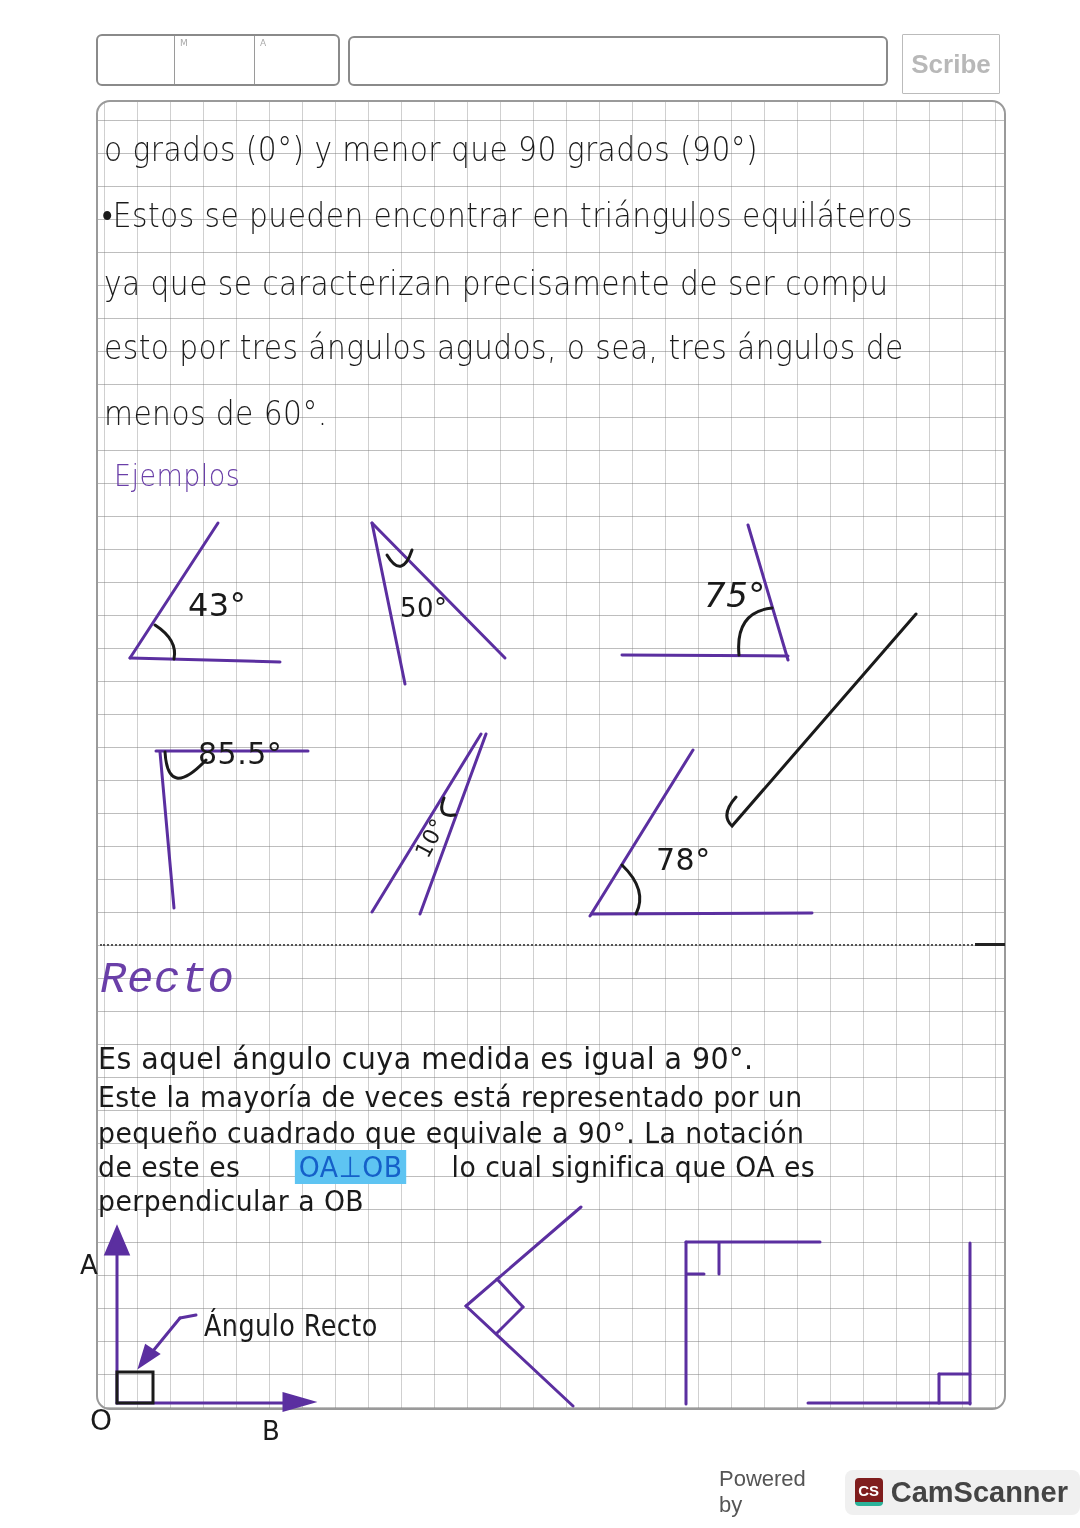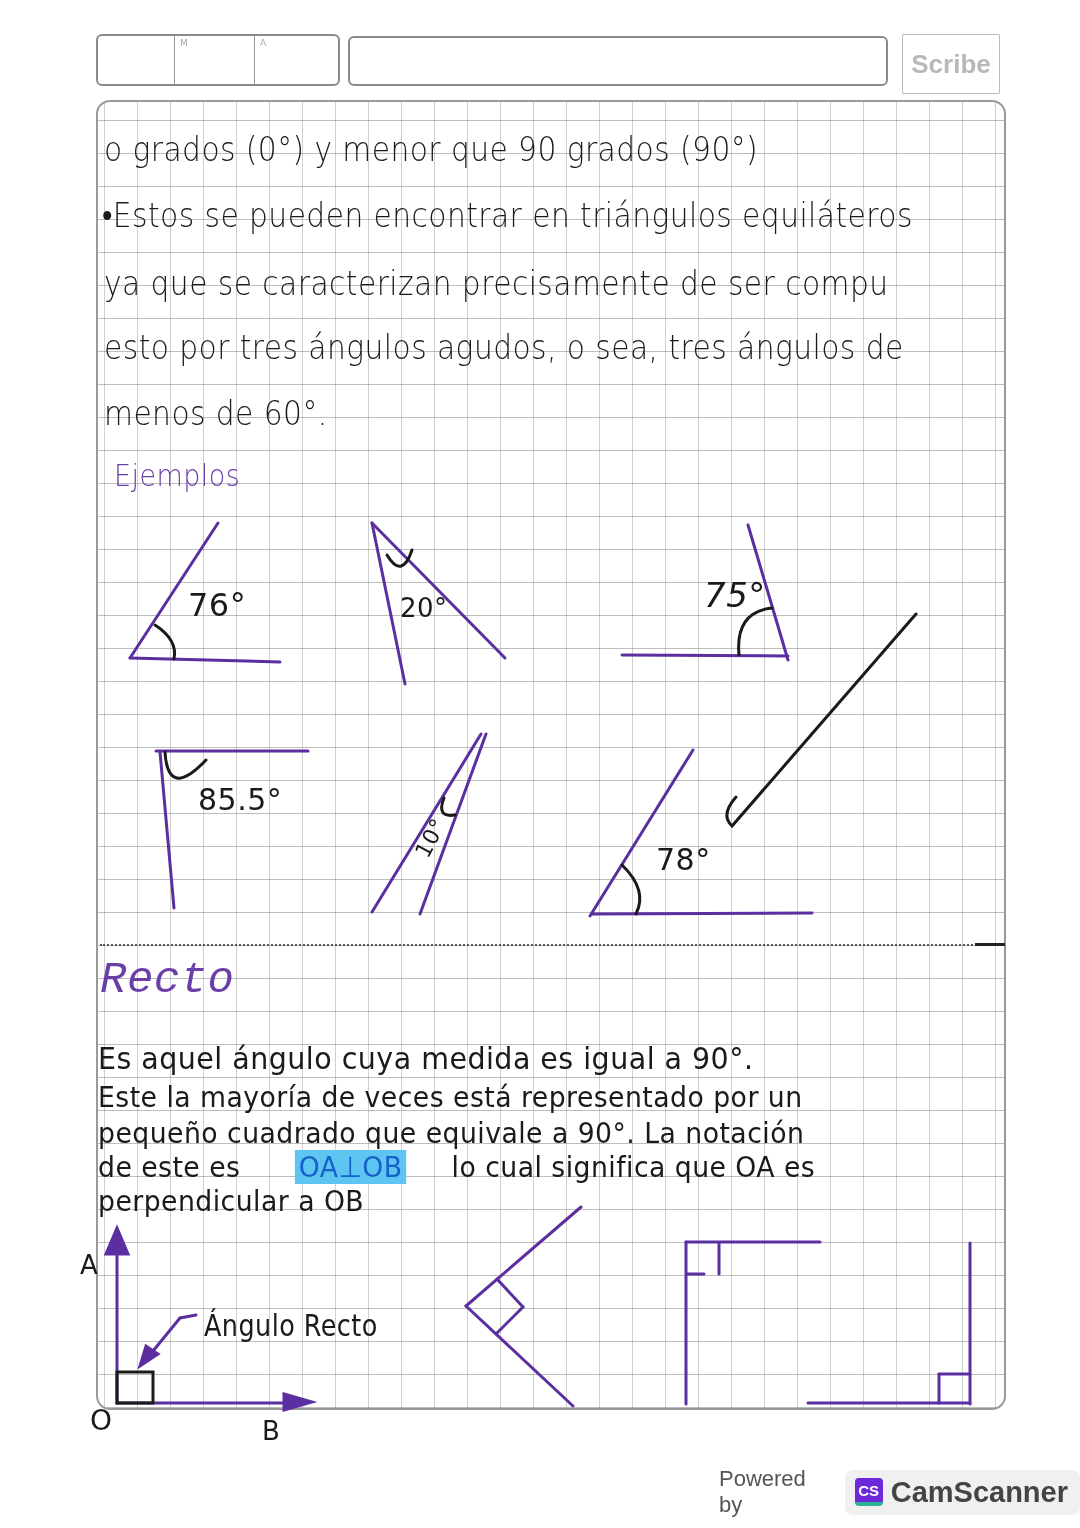--- a/index.html
+++ b/index.html
@@ -19,21 +19,21 @@
     .hw { position: absolute; font-family: "DejaVu Sans", sans-serif; color: #1a1a1a; white-space: nowrap; letter-spacing: 0.5px; }
     .body-line { font-size: 33px; font-weight: 300; transform: scaleX(0.9); transform-origin: left center; }
     .purple { color: #6a3fa8; }
     .title { font-family: "DejaVu Serif", serif; font-size: 44px; font-style: italic; }
     .small-line { font-size: 29px; transform: scaleX(0.92); transform-origin: left center; }
     .hl { background: #5ec4f2; color: #1560c9; padding: 0 4px; }
     svg.draw { position: absolute; left: 0; top: 0; }
     .footer { position: absolute; top: 1466px; left: 719px; display: flex; align-items: center; }
     .powered { font-family: "Liberation Sans", sans-serif; font-size: 22px; color: #555; margin-right: 14px; }
     .cs-badge { display: flex; align-items: center; background: #f0f0f0; border-radius: 8px; padding: 6px 12px 6px 10px; }
-    .cs-logo { width: 28px; height: 28px; border-radius: 4px; background: #6d28d9; color: #fff; font-family: "Liberation Sans", sans-serif; font-weight: bold; font-size: 15px; display:flex; align-items:center; justify-content:center; border-bottom: 4px solid #2bb39a; box-sizing: border-box; margin-right: 8px; }
+    .cs-logo { width: 28px; height: 28px; border-radius: 4px; background: #7f1d1d; color: #fff; font-family: "Liberation Sans", sans-serif; font-weight: bold; font-size: 15px; display:flex; align-items:center; justify-content:center; border-bottom: 4px solid #2bb39a; box-sizing: border-box; margin-right: 8px; }
     .cs-name { font-family: "Liberation Sans", sans-serif; font-size: 29px; color: #444; font-weight: bold; }
     .dotline { position: absolute; left: 100px; top: 944px; width: 900px; border-top: 2px dotted #555; }
     .dash-end { position: absolute; left: 975px; top: 943px; width: 30px; height: 3px; background: #222; }
   </style>
 </head>
 <body>
 
 <div class="hdr-box" style="left:96px;top:34px;width:240px;height:48px;">
   <div class="hdr-cell" style="left:76px;"></div>
   <div class="hdr-cell" style="left:156px;"></div>
@@ -101,24 +101,24 @@
     <path d="M387 555 Q402 580 412 550"></path>
     <path d="M739 655 Q735 612 772 608"></path>
     <path d="M165 752 Q168 800 206 760"></path>
     <path d="M444 798 Q436 818 455 815"></path>
     <path d="M622 865 Q648 890 636 914"></path>
     <path d="M736 797 Q720 815 732 826 L 916 614"></path>
     <rect x="117" y="1372" width="36" height="31"></rect>
   </g>
 </svg>
 
-<div class="hw" style="left:188px;top:586px;font-size:32px;">76°</div>
-<div class="hw" style="left:400px;top:593px;font-size:26px;">20°</div>
+<div class="hw" style="left:188px;top:586px;font-size:32px;">43°</div>
+<div class="hw" style="left:400px;top:593px;font-size:26px;">50°</div>
 <div class="hw" style="left:704px;top:575px;font-size:34px;font-style:italic;">75°</div>
-<div class="hw" style="left:198px;top:782px;font-size:30px;">85.5°</div>
+<div class="hw" style="left:198px;top:736px;font-size:30px;">85.5°</div>
 <div class="hw" style="left:410px;top:850px;font-size:22px;transform:rotate(-62deg);transform-origin:left top;">10°</div>
 <div class="hw" style="left:656px;top:842px;font-size:30px;">78°</div>
 
 <div class="dotline"></div>
 <div class="dash-end"></div>
 
 <div class="hw title purple" style="left:100px;top:955px;font-family:Liberation Mono, monospace;">Recto</div>
 <div class="hw small-line" style="left:98px;top:1040px;font-size:31px;">Es aquel ángulo cuya medida es igual a 90°.</div>
 <div class="hw small-line" style="left:98px;top:1080px;">Este la mayoría de veces está representado por un</div>
 <div class="hw small-line" style="left:98px;top:1116px;">pequeño cuadrado que equivale a 90°. La notación</div>

